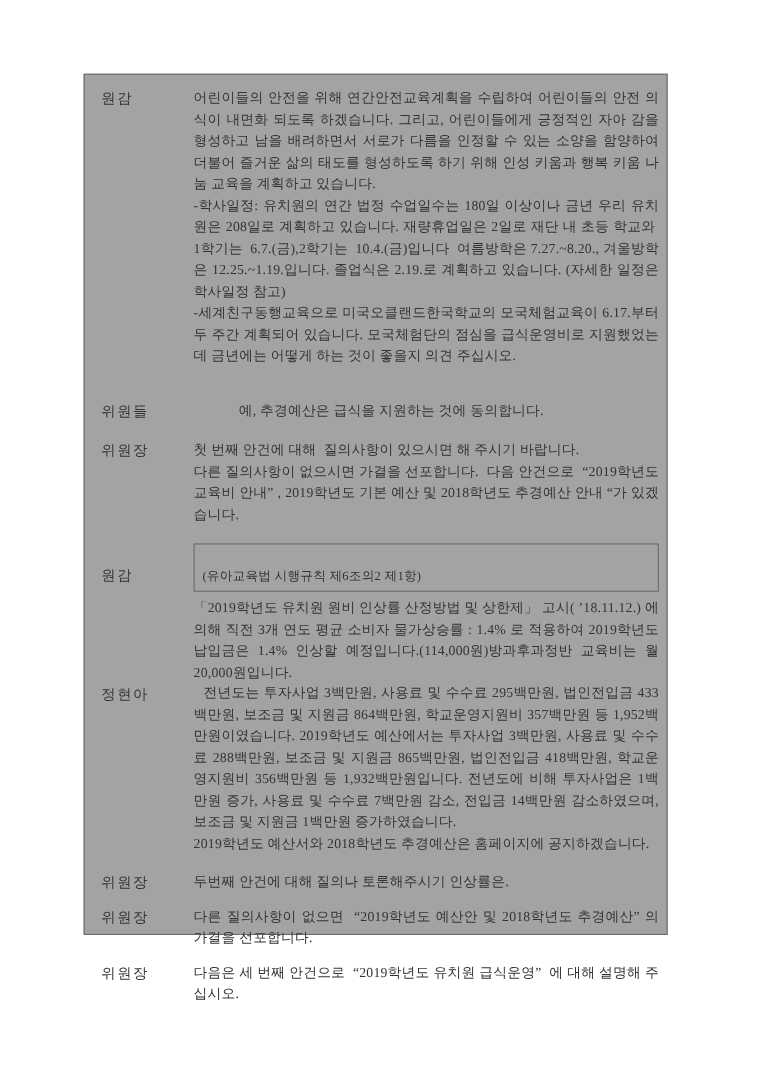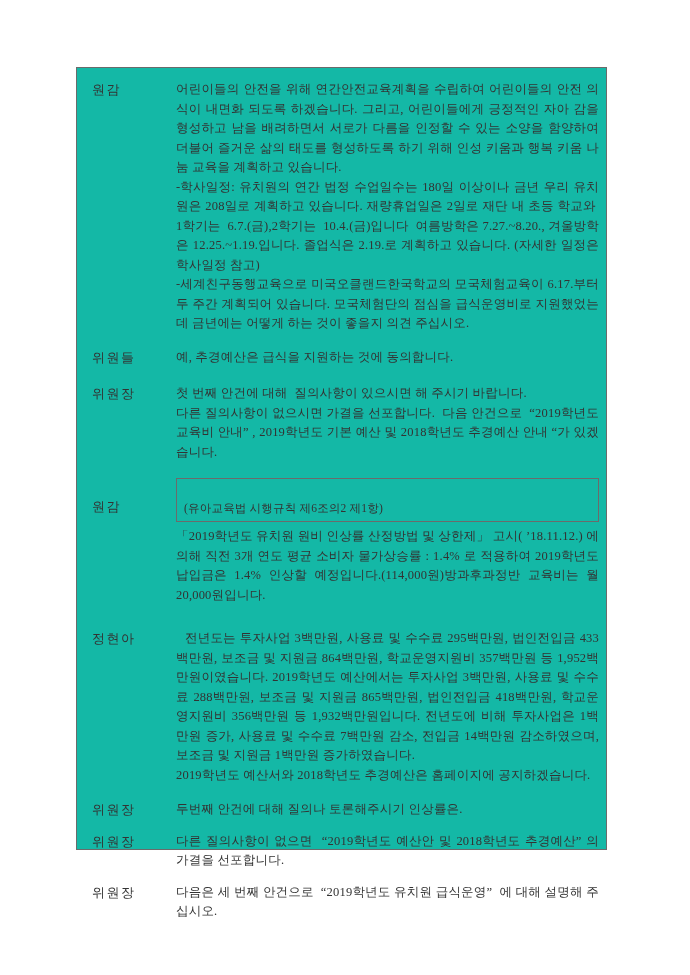--- a/index.html
+++ b/index.html
@@ -17,21 +17,21 @@
   }
   .doc-table {
     position: absolute;
     left: 76px;
     top: 67px;
     width: 531px;
     height: 783px;
     border: 1px solid #6b6b6b;
     box-sizing: border-box;
     padding-top: 12px;
-    background: #14b8a6;
+    background: #a3a3a3;
   }
   .row {
     display: flex;
     align-items: flex-start;
   }
   .name-cell {
     flex: 0 0 99px;
     width: 99px;
     box-sizing: border-box;
     padding-left: 15px;
@@ -67,24 +67,24 @@
   }
   .note-box p {
     font-size: 11.5px;
     line-height: 16px;
     text-align: left;
     letter-spacing: 0.2px;
   }
   .note-indent {
     text-indent: 6px;
   }
-  .r2 { margin-top: 14px; }
+  .r2 { margin-top: 30px; gap: 41px; }
   .r3 { margin-top: 17px; }
   .r4 { margin-top: 16px; }
-  .r5 { margin-top: 24px; }
+  .r5 { margin-top: 0; }
   .r6 { margin-top: 15px; }
   .r7 { margin-top: 12px; }
   .r8 { margin-top: 12px; }
 </style>
 </head>
 <body>
 
 <div class="doc-table">
 
   <div class="row r1">

